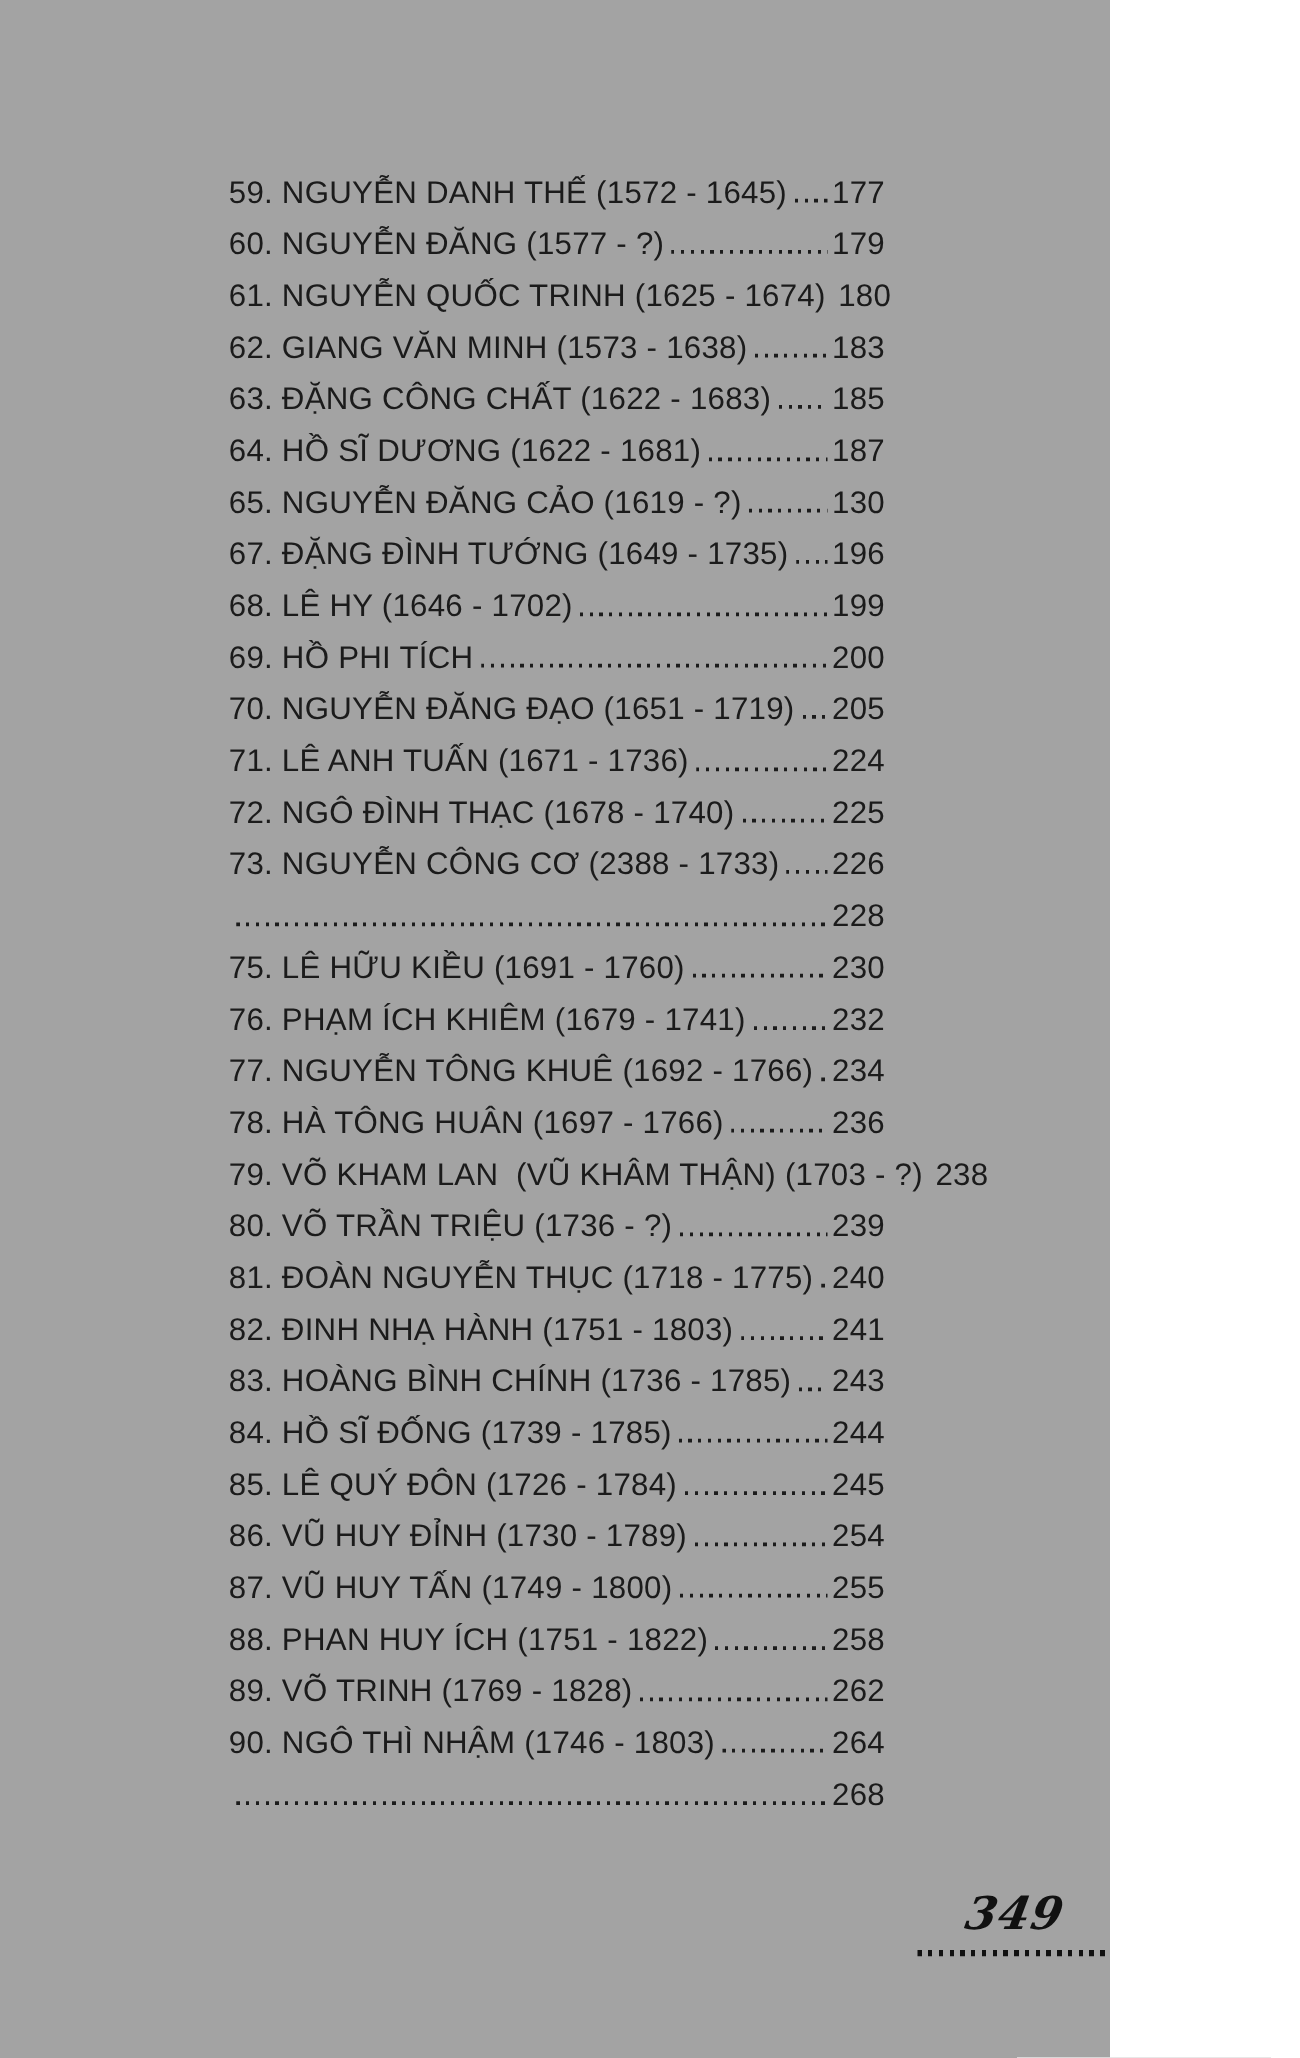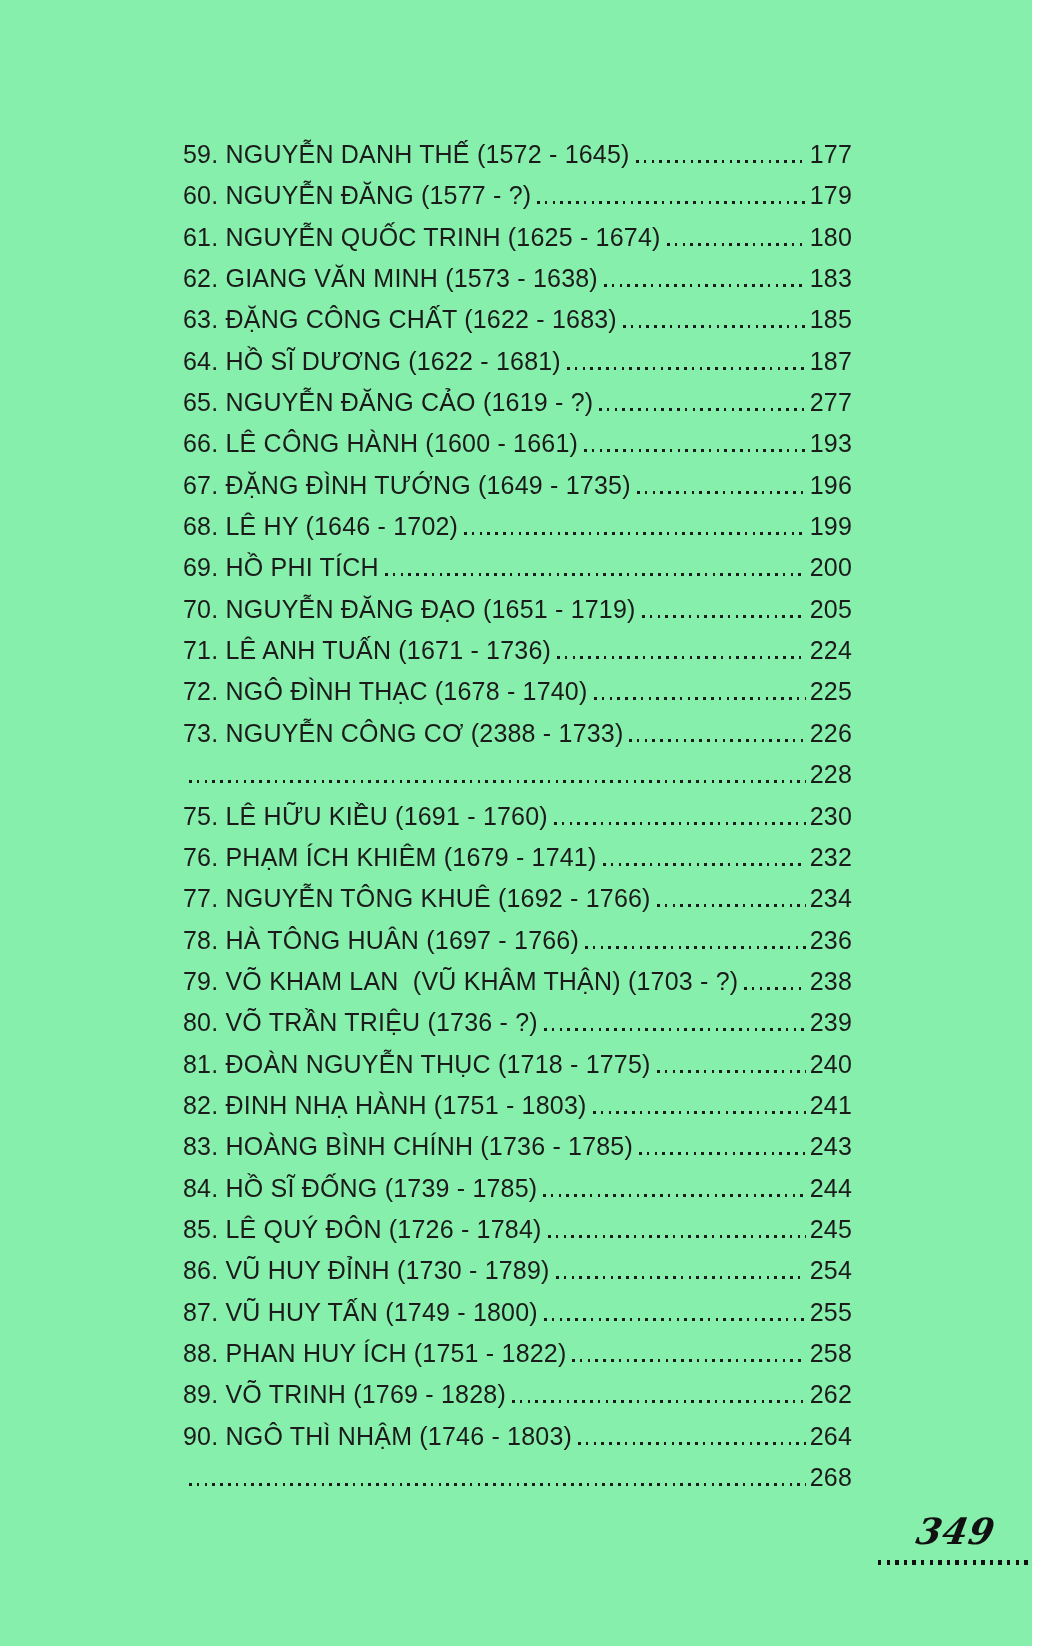--- a/index.html
+++ b/index.html
@@ -2,23 +2,23 @@
 <html><head>
 <meta charset="utf-8">
 <style>
   html, body {
     margin: 0;
     padding: 0;
     background: #ffffff;
   }
   #book-page {
     position: relative;
-    width: 1032px;
+    width: 888px;
     height: 1646px;
-    background: #86efac;
+    background: #a3a3a3;
     overflow: hidden;
     font-family: "Liberation Sans", sans-serif;
     color: #1b1b1b;
   }
   #toc-list {
     position: absolute;
     left: 183px;
     right: 180px;
     top: 134px;
   }
@@ -114,26 +114,21 @@
         <span class="entry-page">185</span>
       </div>
       <div class="toc-row">
         <span class="entry-label">64. HỒ SĨ DƯƠNG (1622 - 1681)</span>
         <span class="leader"></span>
         <span class="entry-page">187</span>
       </div>
       <div class="toc-row">
         <span class="entry-label">65. NGUYỄN ĐĂNG CẢO (1619 - ?)</span>
         <span class="leader"></span>
-        <span class="entry-page">277</span>
-      </div>
-      <div class="toc-row">
-        <span class="entry-label">66. LÊ CÔNG HÀNH (1600 - 1661)</span>
-        <span class="leader"></span>
-        <span class="entry-page">193</span>
+        <span class="entry-page">130</span>
       </div>
       <div class="toc-row">
         <span class="entry-label">67. ĐẶNG ĐÌNH TƯỚNG (1649 - 1735)</span>
         <span class="leader"></span>
         <span class="entry-page">196</span>
       </div>
       <div class="toc-row">
         <span class="entry-label">68. LÊ HY (1646 - 1702)</span>
         <span class="leader"></span>
         <span class="entry-page">199</span>

